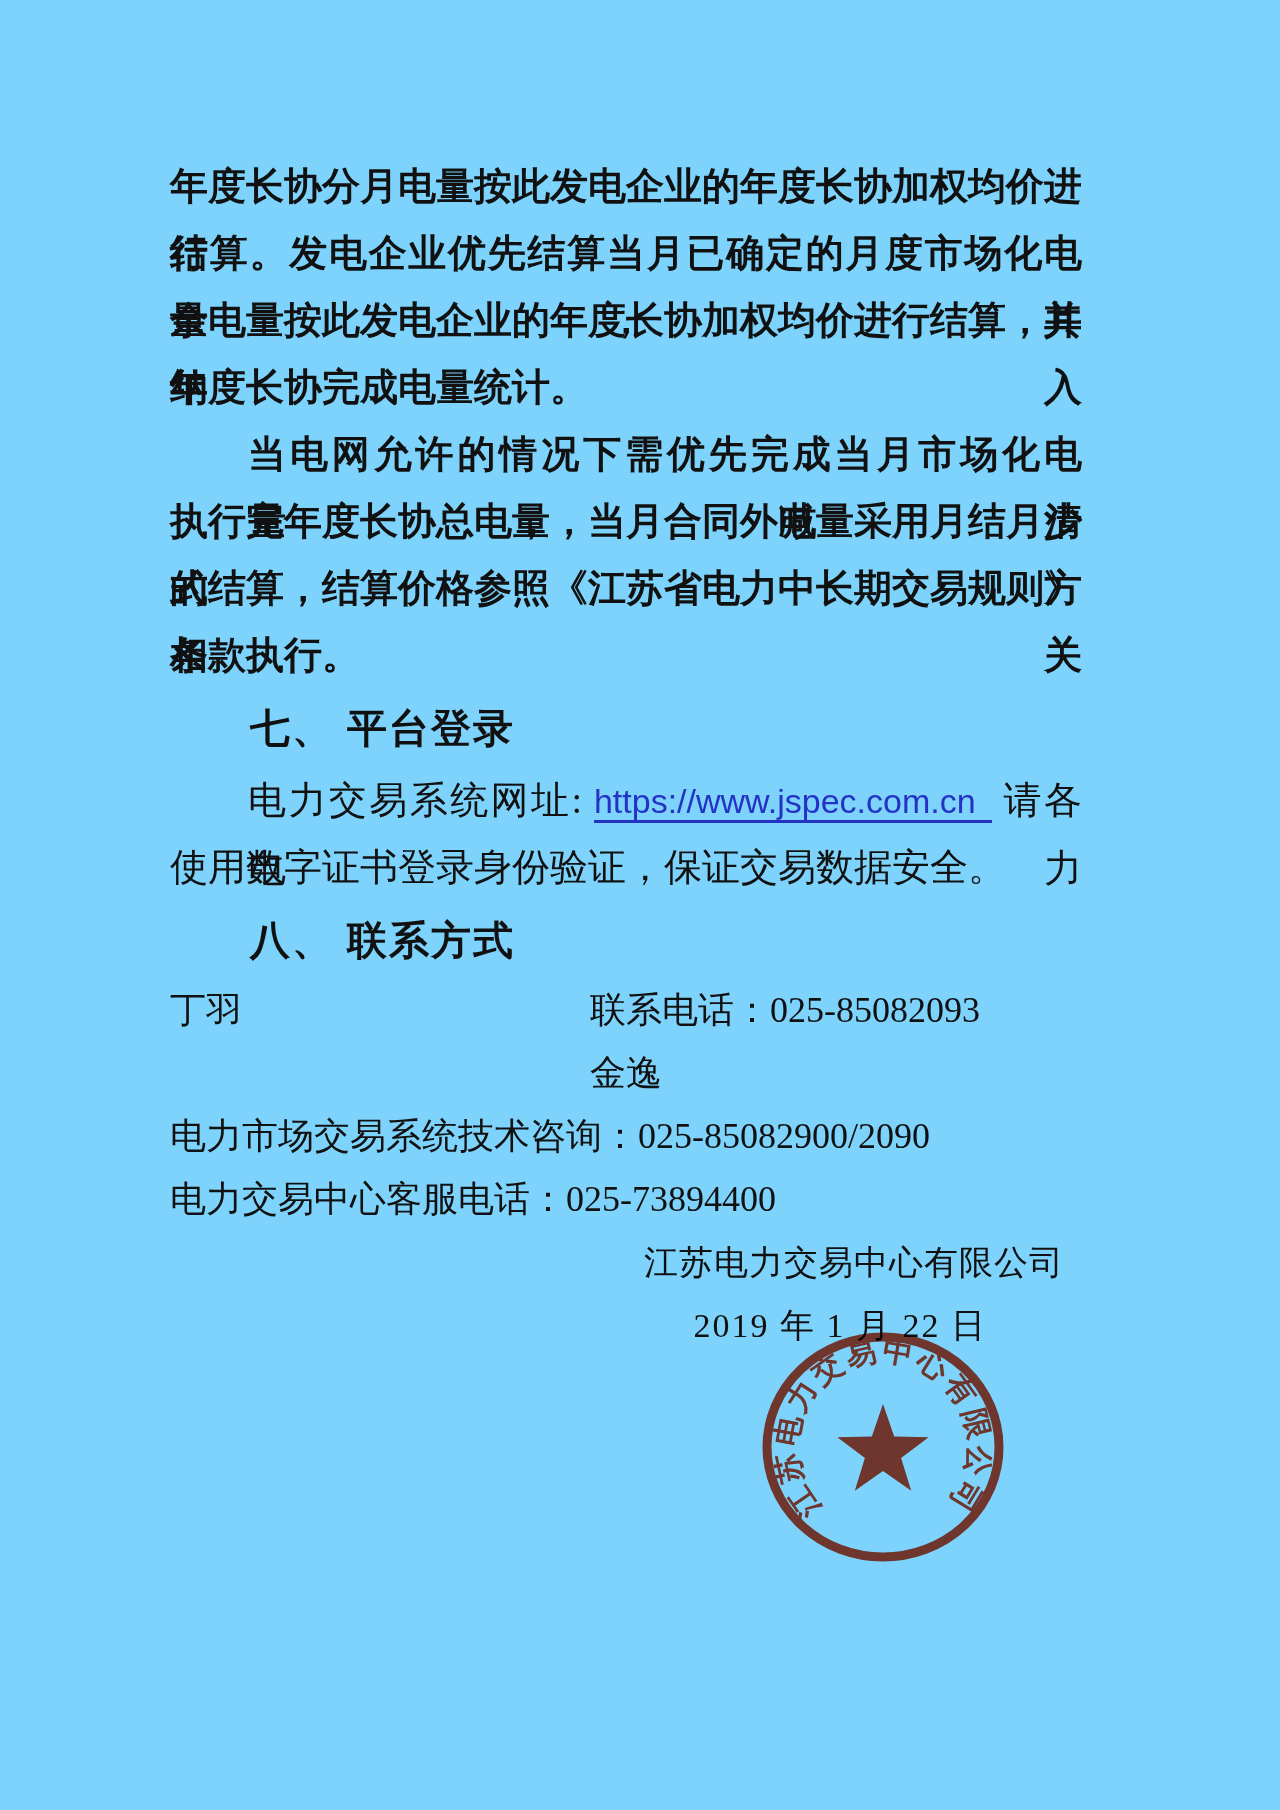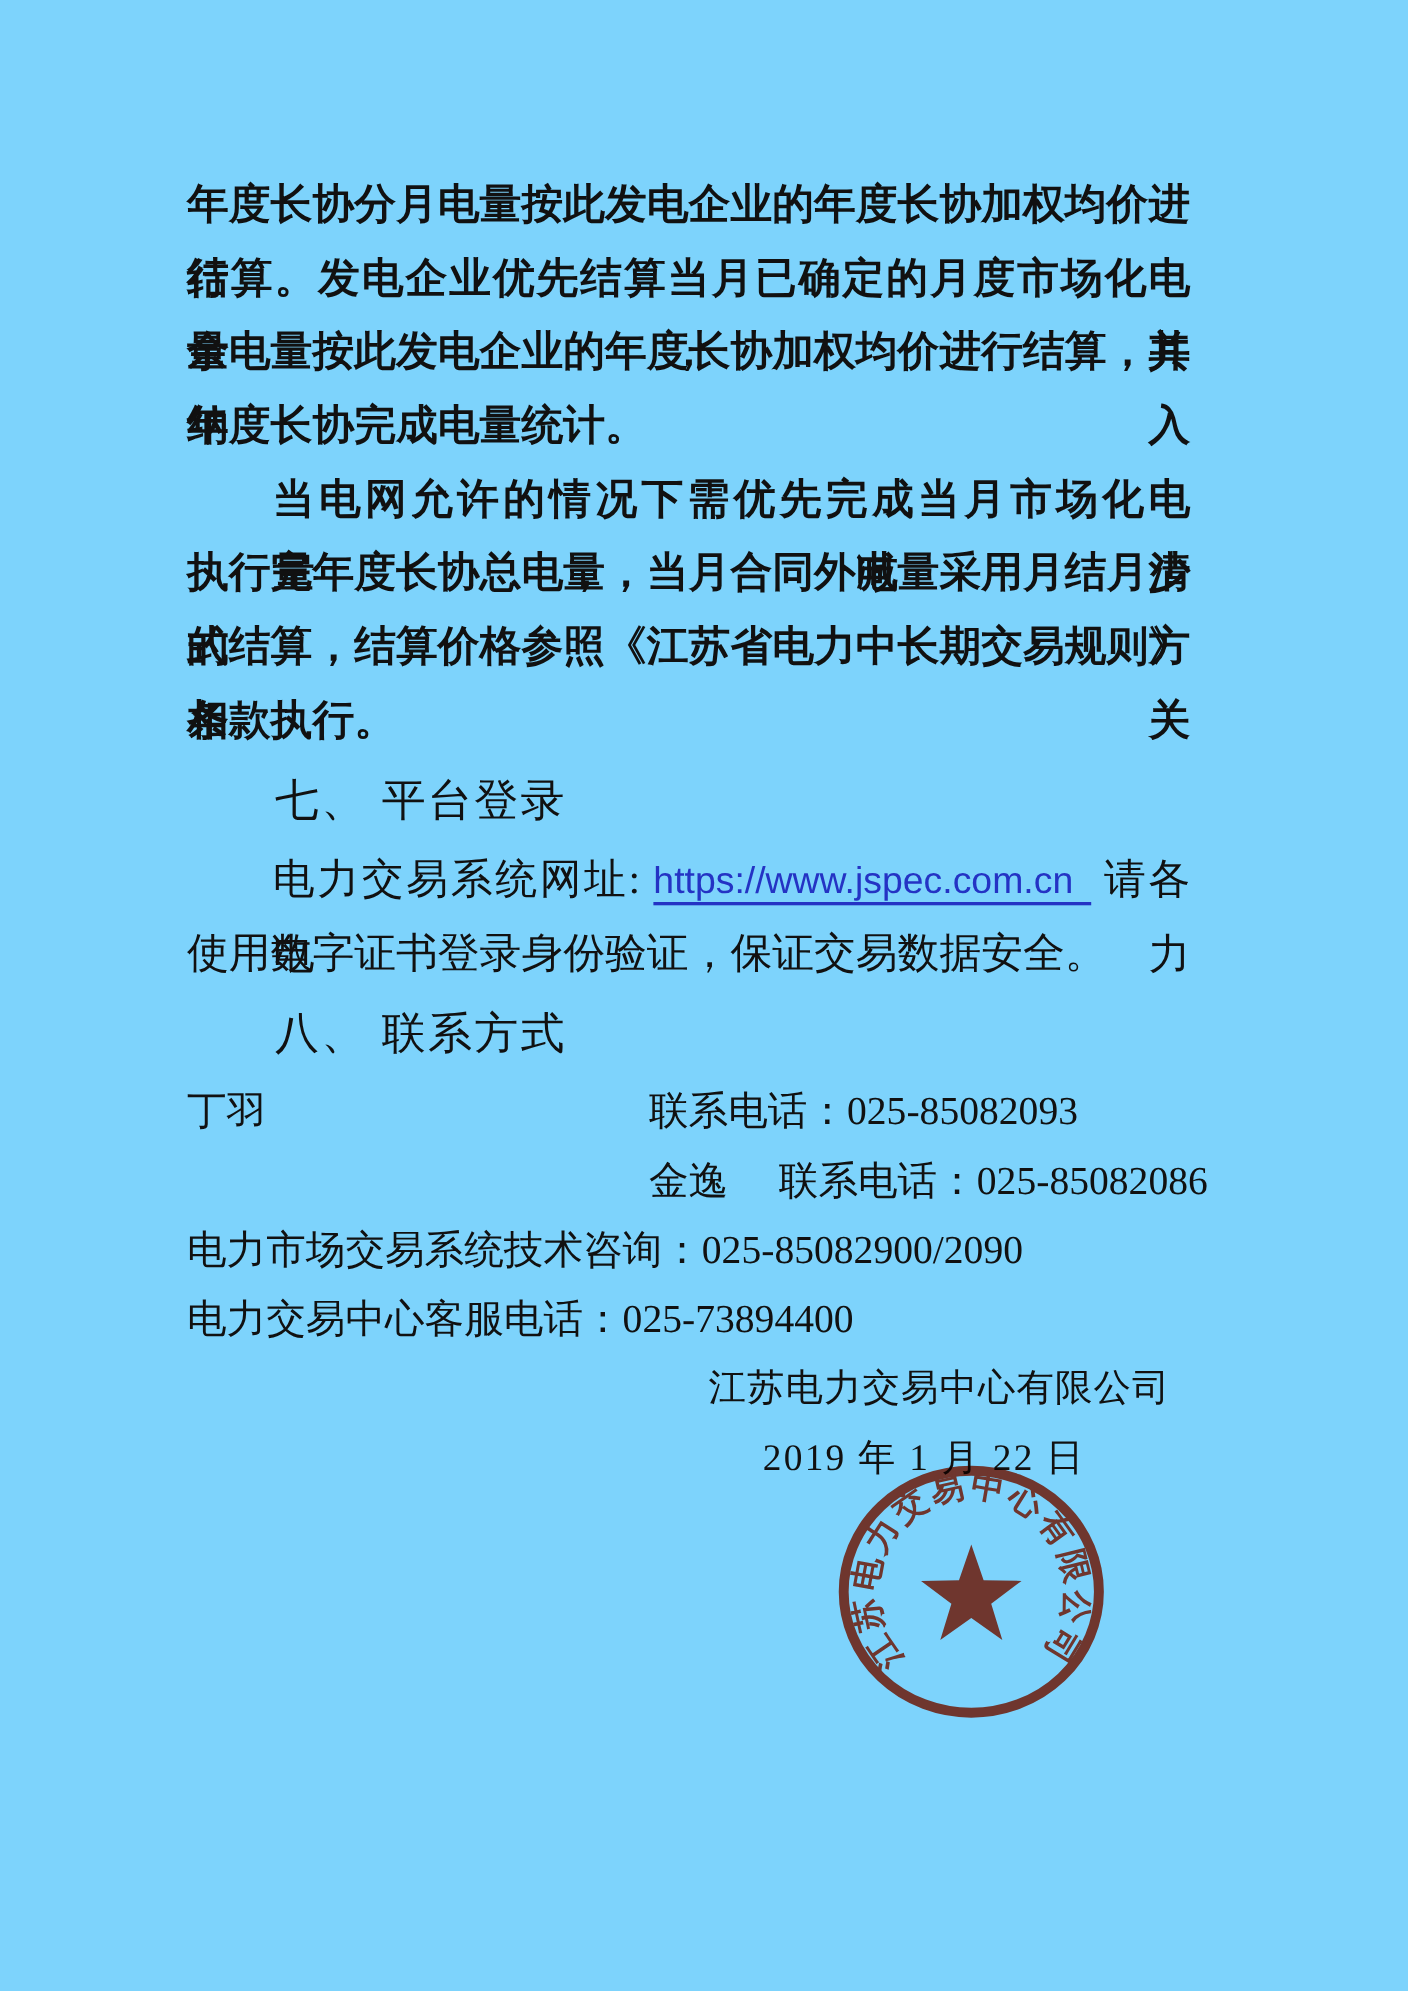--- a/index.html
+++ b/index.html
@@ -27,21 +27,21 @@
     white-space:normal;
     text-align:justify;
     text-align-last:justify;
   }
   .ind{padding-left:78px;}
   
   .hd{
     height:78px;line-height:78px;
     padding-left:80px;
     font-size:40px;
-    font-weight:normal;
+    font-weight:bold;
     font-family:"Liberation Sans","DejaVu Sans",sans-serif;
     letter-spacing:2px;
   }
   
   .cl{
     height:63px;line-height:63px;
     font-size:36px;
     white-space:nowrap;
   }
   .contact-grid{
@@ -100,21 +100,20 @@
 
     <div class="hd">八、 联系方式</div>
 
     <div class="cl contact-grid">
       <span>丁羽</span>
       <span>联系电话：025-85082093</span>
     </div>
     <div class="cl contact-grid">
       <span></span>
       <span>金逸</span>
-      <span>联系电话：025-85082086</span>
     </div>
 
     <div class="cl">电力市场交易系统技术咨询：025-85082900/2090</div>
     <div class="cl">电力交易中心客服电话：025-73894400</div>
 
     <div class="cl sig-company">江苏电力交易中心有限公司</div>
     <div class="cl sig-date">2019 年 1 月 22 日</div>
   </div>
 
   <svg class="seal" viewBox="0 0 250 235" xmlns="http://www.w3.org/2000/svg">

